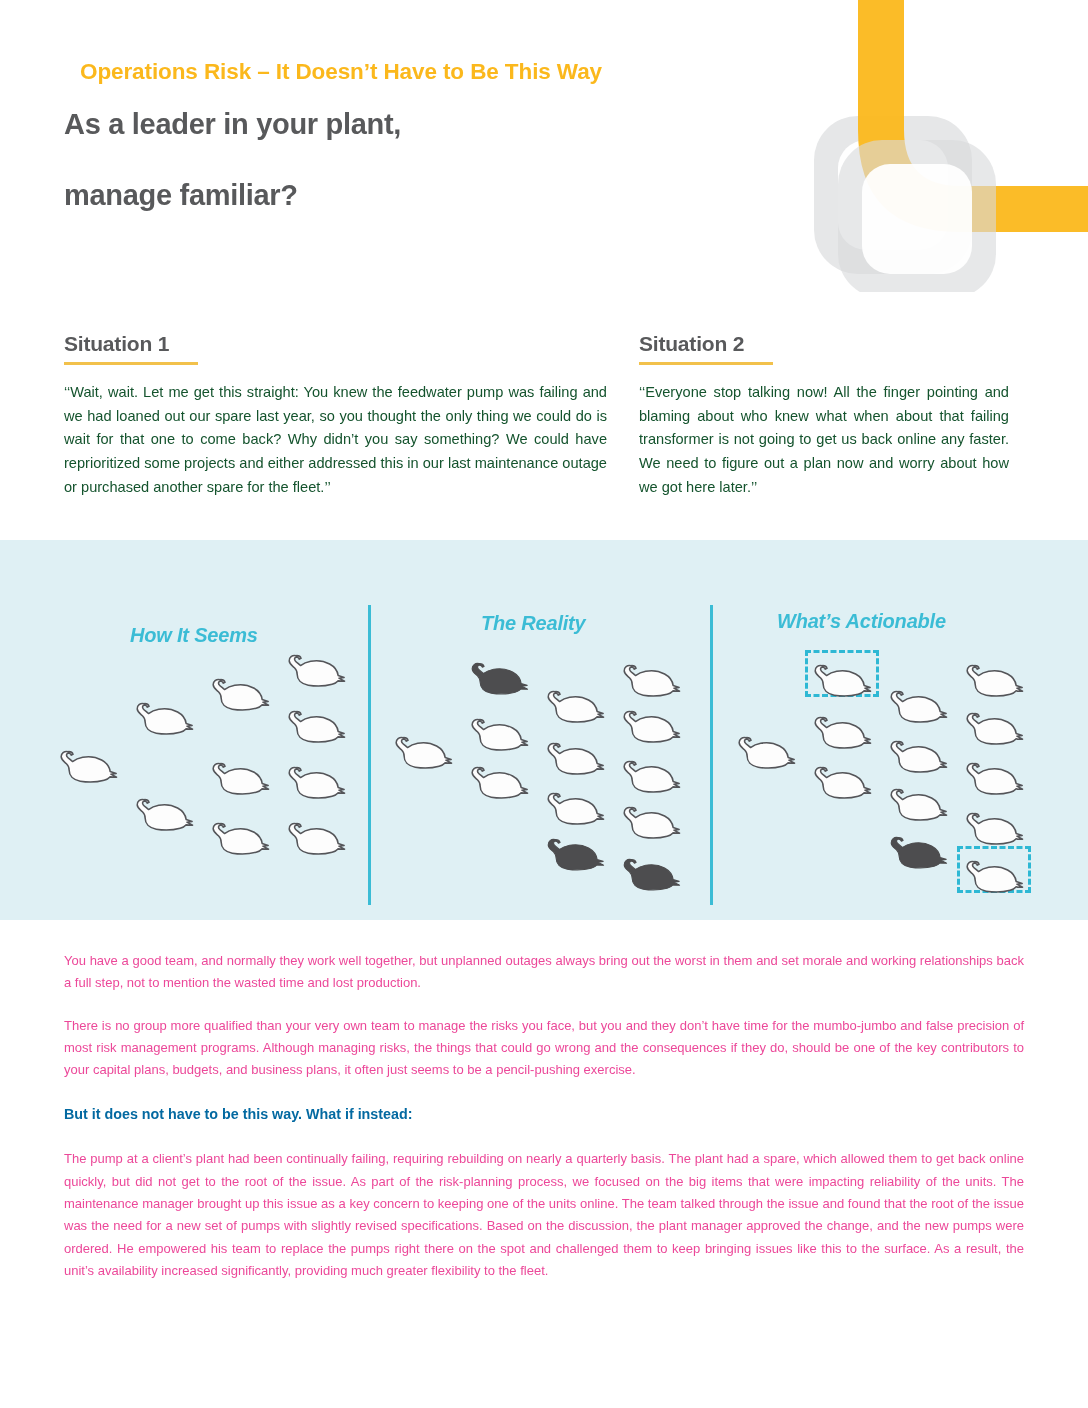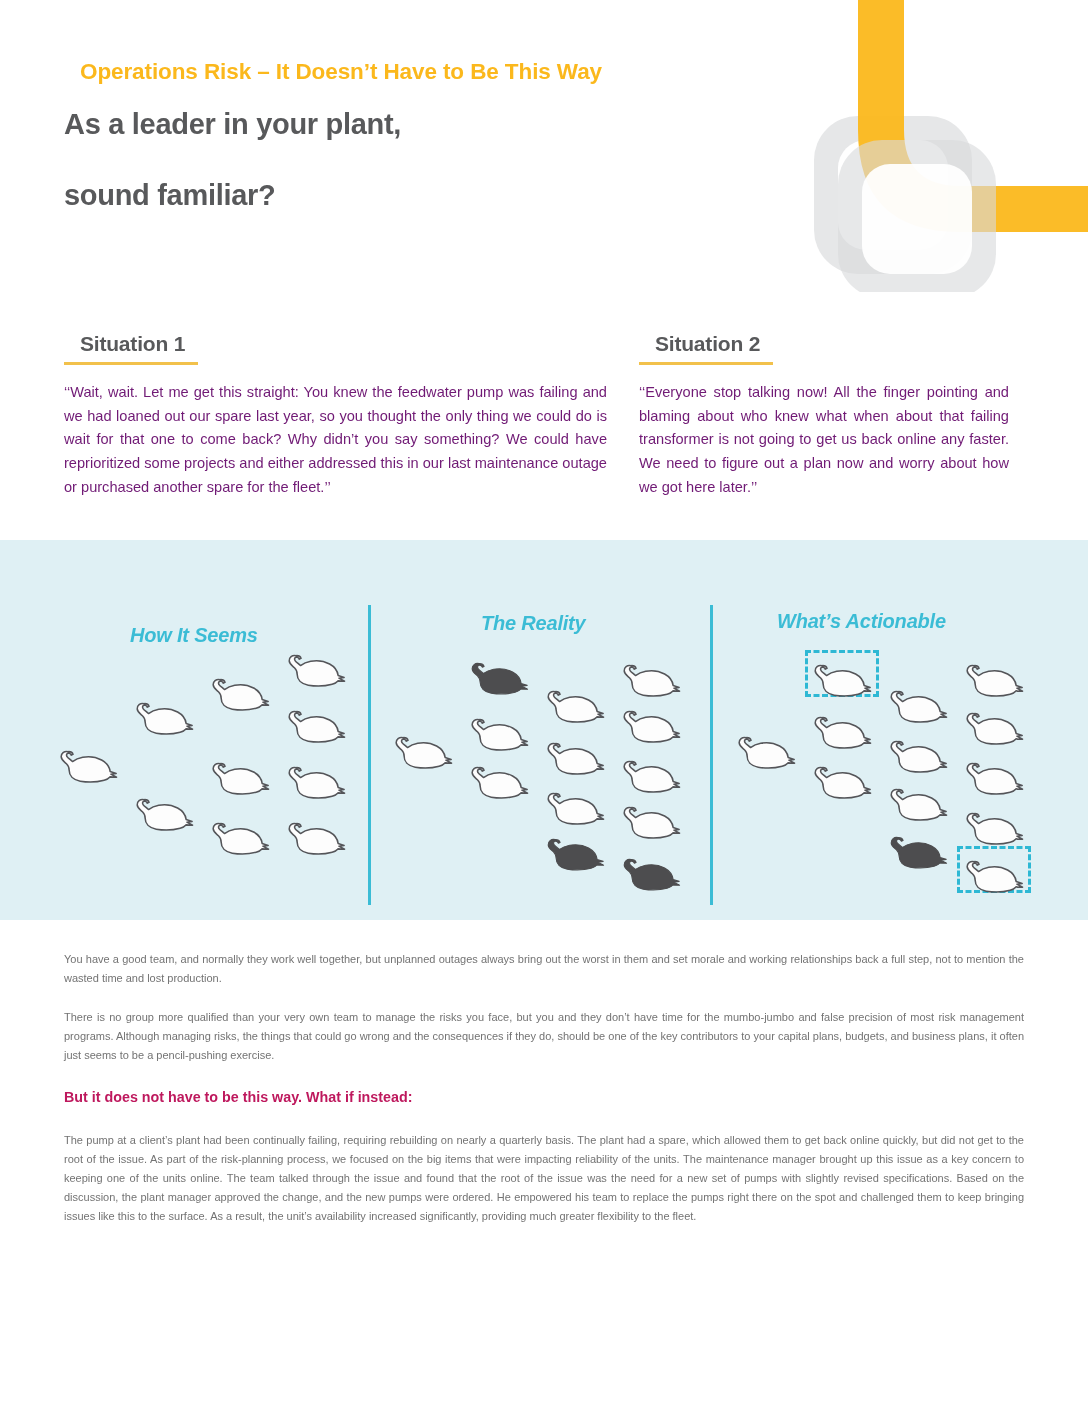--- a/index.html
+++ b/index.html
@@ -58,34 +58,34 @@
     width: 960px;
     display: flex;
     gap: 32px;
   }
   .sit-col-1 { width: 543px; }
   .sit-col-2 { width: 370px; }
   .sit-title {
     font-size: 21px;
     font-weight: bold;
     color: #58595b;
-    margin: 0 0 6px 16px;
+    margin: 0 0 6px 0;
     letter-spacing: -0.2px;
   }
   .sit-rule {
     height: 3px;
     background: #f2c14b;
     margin-bottom: 16px;
   }
   .sit-rule.r1 { width: 134px; }
   .sit-rule.r2 { width: 134px; }
   .sit-body {
     font-size: 14.6px;
     line-height: 1.62;
-    color: #701a75;
+    color: #14532d;
     text-align: justify;
     margin: 0;
     font-weight: 300;
   }
 
   
   .swan-panel {
     position: absolute;
     left: 0;
     top: 540px;
@@ -148,30 +148,30 @@
   }
 
   
   .bottom {
     position: absolute;
     left: 64px;
     top: 950px;
     width: 960px;
   }
   .bottom p {
-    font-size: 11px;
+    font-size: 13px;
     line-height: 1.72;
-    color: #737373;
+    color: #ec4899;
     text-align: justify;
     margin: 0 0 20px 0;
     font-weight: 300;
   }
   .bottom p.lead-bold {
     font-weight: bold;
-    color: #be185d;
+    color: #0369a1;
     font-size: 14.3px;
     margin-bottom: 22px;
     text-align: left;
   }
 </style>
 </head>
 <body>
 
 <div class="corner-art">
   <svg width="280" height="292" viewBox="0 0 280 292" xmlns="http://www.w3.org/2000/svg">
@@ -184,21 +184,21 @@
     <rect x="30" y="140" width="158" height="158" rx="44" ry="44" fill="#d9dadb" fill-opacity="0.62"></rect>
     <rect x="54" y="164" width="110" height="110" rx="28" ry="28" fill="#ffffff" fill-opacity="0.93"></rect>
   </svg>
 </div>
 
 <div class="header">
   <div class="eyebrow">Operations Risk – It Doesn’t Have to Be This Way</div>
   <h1 class="headline">
     <span>As a leader in your plant,</span><br>
     <br>
-    <span>sound familiar?</span>
+    <span>manage familiar?</span>
   </h1>
 </div>
 
 <div class="situations">
   <div class="sit-col-1">
     <div class="sit-title">Situation 1</div>
     <div class="sit-rule r1"></div>
     <p class="sit-body">‘‘Wait, wait. Let me get this straight: You knew the feedwater pump was failing and we had loaned out our spare last year, so you thought the only thing we could do is wait for that one to come back? Why didn’t you say something? We could have reprioritized some projects and either addressed this in our last maintenance outage or purchased another spare for the fleet.’’</p>
   </div>
   <div class="sit-col-2">

